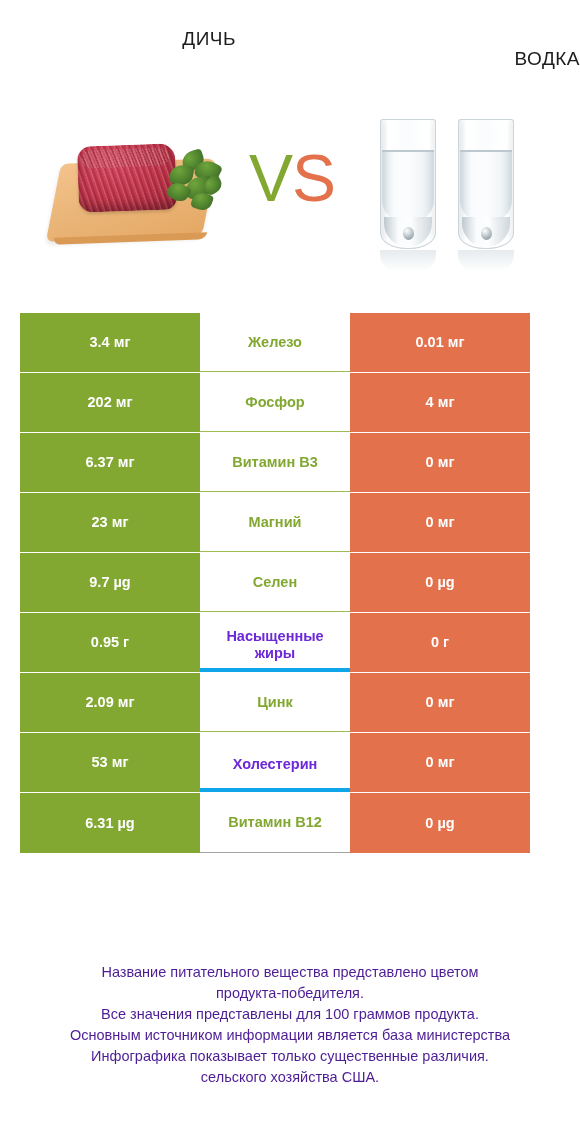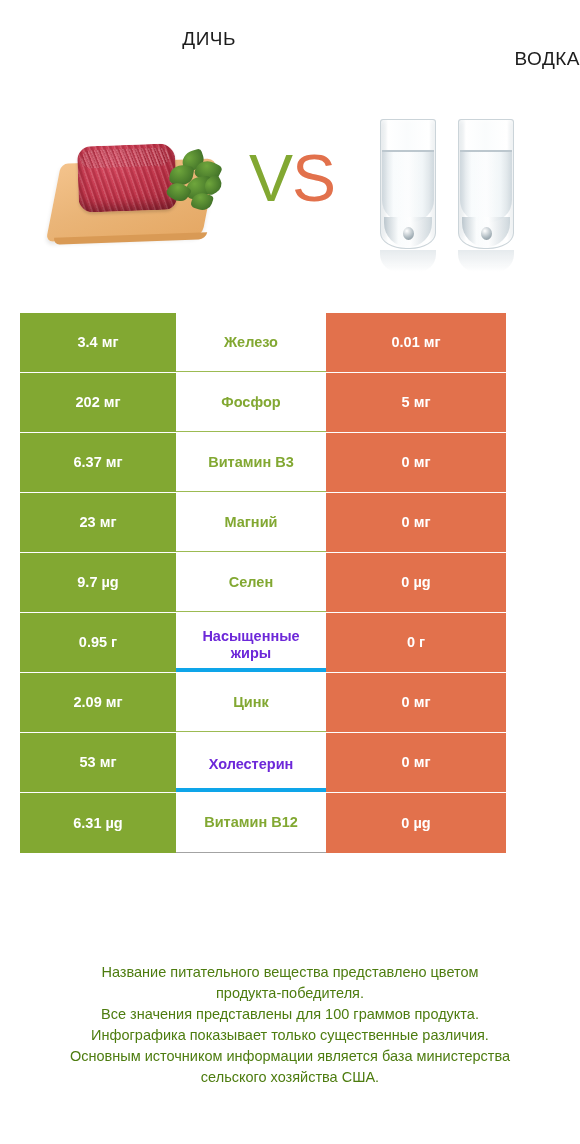--- a/index.html
+++ b/index.html
@@ -222,21 +222,21 @@
   .cell {
     display: flex;
     align-items: center;
     justify-content: center;
     text-align: center;
     font-size: 14.5px;
     font-weight: bold;
     line-height: 17px;
   }
   .cell.left {
-    width: 156px;
+    width: 180px;
     background: #82a832;
     color: #ffffff;
   }
   .cell.mid {
     width: 150px;
     background: #ffffff;
     padding: 0 15px;
   }
   .cell.right {
     width: 180px;
@@ -250,21 +250,21 @@
 
   
   .footer {
     position: absolute;
     left: 30px;
     top: 962px;
     width: 520px;
     text-align: center;
     font-size: 14.5px;
     line-height: 21px;
-    color: #4d7c0f;
+    color: #4c1d95;
   }
 </style>
 </head>
 <body>
 
 <div class="page">
 
   <div class="titles">
     <div class="title-cell left">ДИЧЬ</div>
     <div class="title-cell right">ВОДКА</div>
@@ -309,21 +309,21 @@
 
   <div class="table">
       <div class="row">
         <div class="cell left">3.4 мг</div>
         <div class="cell mid green">Железо</div>
         <div class="cell right">0.01 мг</div>
       </div>
       <div class="row">
         <div class="cell left">202 мг</div>
         <div class="cell mid green">Фосфор</div>
-        <div class="cell right">5 мг</div>
+        <div class="cell right">4 мг</div>
       </div>
       <div class="row">
         <div class="cell left">6.37 мг</div>
         <div class="cell mid green">Витамин B3</div>
         <div class="cell right">0 мг</div>
       </div>
       <div class="row">
         <div class="cell left">23 мг</div>
         <div class="cell mid green">Магний</div>
         <div class="cell right">0 мг</div>
@@ -352,18 +352,18 @@
         <div class="cell left">6.31 µg</div>
         <div class="cell mid green">Витамин B12</div>
         <div class="cell right">0 µg</div>
       </div>
     </div>
 
   <div class="footer">
     <div>Название питательного вещества представлено цветом</div>
     <div>продукта-победителя.</div>
     <div>Все значения представлены для 100 граммов продукта.</div>
+    <div>Основным источником информации является база министерства</div>
     <div>Инфографика показывает только существенные различия.</div>
-    <div>Основным источником информации является база министерства</div>
     <div>сельского хозяйства США.</div>
   </div>
 
 </div>
 
 </body></html>

